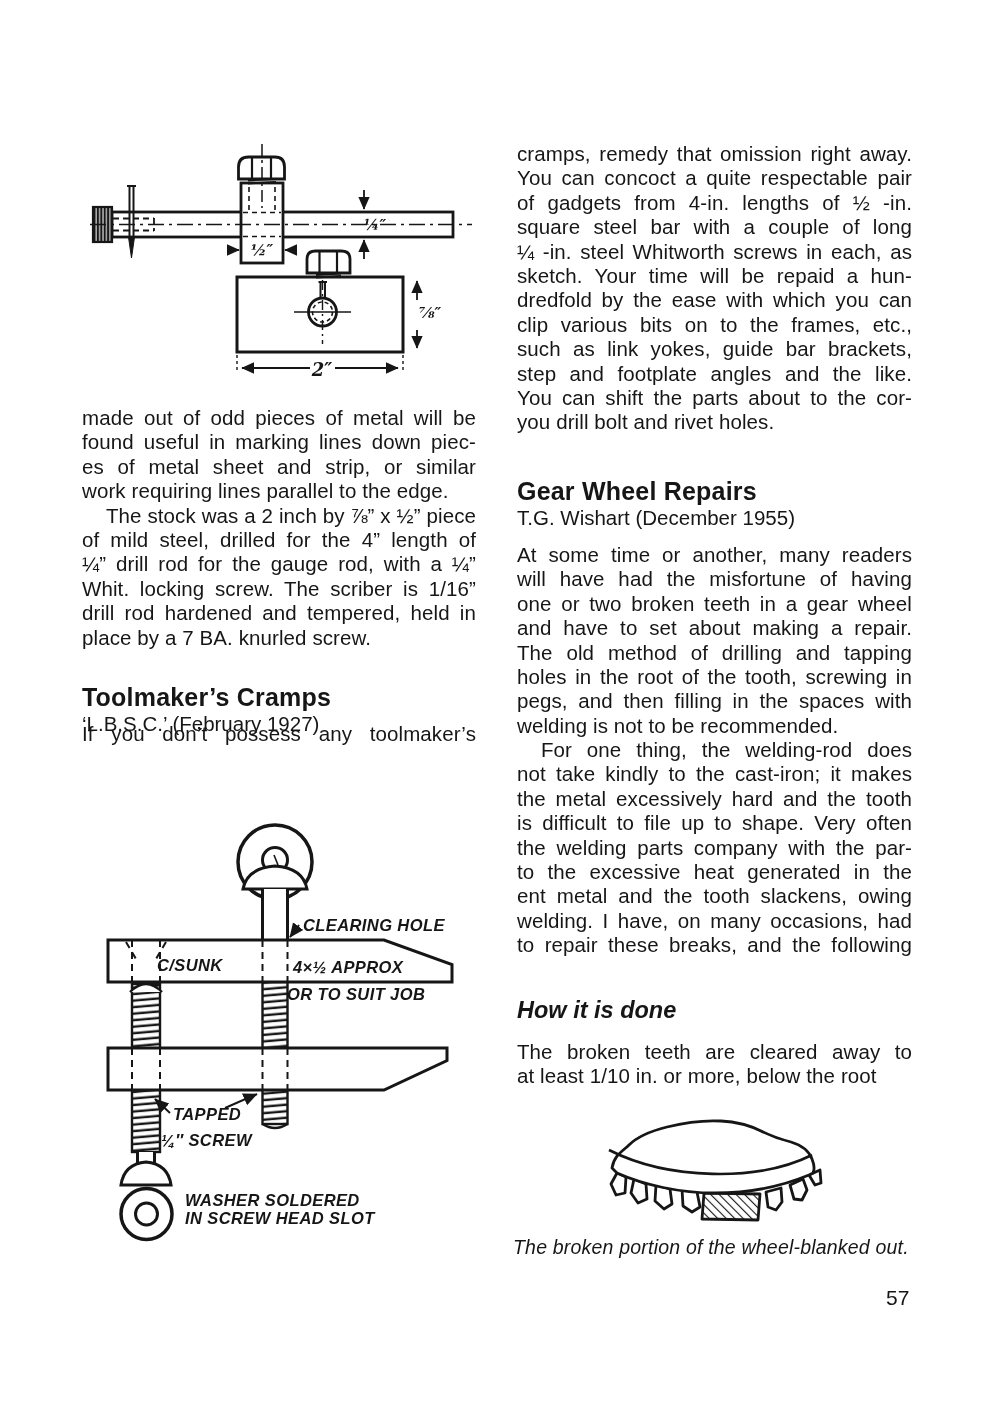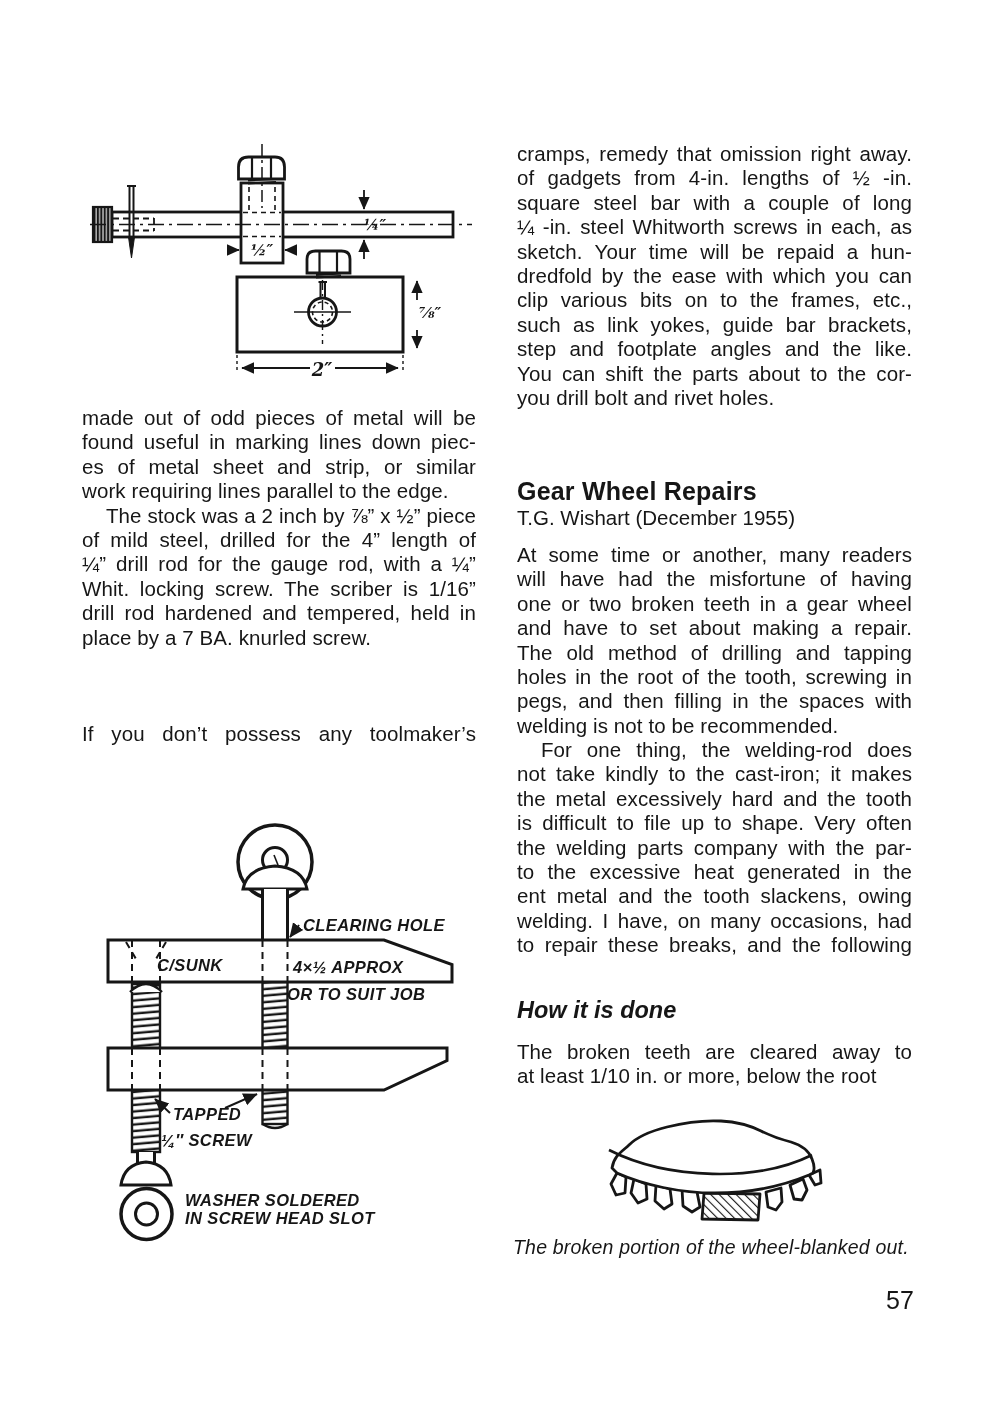--- a/index.html
+++ b/index.html
@@ -7,21 +7,21 @@
         font-family:"Liberation Sans",sans-serif;color:#161616;overflow:hidden;}
   .abs{position:absolute;}
   .bodytext{font-size:20.5px;line-height:24.4px;letter-spacing:0.1px;}
   .tl{text-align:justify;text-align-last:justify;}
   .tl-last{text-align-last:left;}
   .tl-indent{text-indent:24px;}
   .heading{font-size:25px;font-weight:bold;line-height:28px;letter-spacing:0.2px;}
   .byline{font-size:20.5px;line-height:25px;}
   .subheading{font-size:23.5px;font-weight:bold;font-style:italic;line-height:30px;}
   .caption{font-size:19.5px;font-style:italic;white-space:nowrap;letter-spacing:0.2px;margin-top:14px;}
-  .pagenum{font-size:25px;}
+  .pagenum{font-size:21px;}
   svg{display:block;}
   .fl{font-family:"Liberation Sans",sans-serif;font-style:italic;font-weight:bold;
       font-size:16.5px;letter-spacing:0.4px;fill:#161616;}
   .dl{font-family:"DejaVu Serif",serif;font-style:italic;font-weight:bold;
       font-size:15px;fill:#161616;}
   .dl2{font-family:"DejaVu Serif",serif;font-style:italic;font-weight:bold;
       font-size:18px;fill:#161616;}
 </style>
 </head>
 <body>
@@ -130,20 +130,24 @@
     </div>
   <div class="abs bodytext" style="left:82px;top:503.6px;width:394px;">
       <div class="tl tl-indent">The stock was a 2 inch by ⅞” x ½” piece</div>
       <div class="tl">of mild steel, drilled for the 4” length of</div>
       <div class="tl">¼” drill rod for the gauge rod, with a ¼”</div>
       <div class="tl">Whit. locking screw. The scriber is 1/16”</div>
       <div class="tl">drill rod hardened and tempered, held in</div>
       <div class="tl tl-last">place by a 7 BA. knurled screw.</div>
     </div>
 
+  <div class="abs" style="left:82px;top:683px;width:394px;">
+    <div class="heading">Toolmaker’s Cramps</div>
+    <div class="byline">‘L.B.S.C.’ (February 1927)</div>
+  </div>
 
   <div class="abs bodytext" style="left:82px;top:722px;width:394px;">
       <div class="tl">If you don’t possess any toolmaker’s</div>
     </div>
 
   <svg class="abs" style="left:75px;top:812px;" width="400" height="485" viewBox="0 0 400 485">
     <defs>
       <marker id="ah2" viewBox="0 0 10 10" refX="8.5" refY="5" markerWidth="8" markerHeight="8" orient="auto">
         <path d="M0,1 L9,5 L0,9 Z" fill="#161616"></path>
       </marker>
@@ -208,20 +212,21 @@
     <text x="218" y="161" class="fl">4×½ APPROX</text>
     <text x="212" y="188" class="fl">OR TO SUIT JOB</text>
     <text x="98" y="308" class="fl">TAPPED</text>
     <text x="86" y="334" class="fl">¼″ SCREW</text>
     <text x="110" y="394" class="fl">WASHER SOLDERED</text>
     <text x="110" y="412" class="fl">IN SCREW HEAD SLOT</text>
   </svg>
 
   <div class="abs bodytext" style="left:517px;top:142px;width:395px;">
       <div class="tl">cramps, remedy that omission right away.</div>
+      <div class="tl">You can concoct a quite respectable pair</div>
       <div class="tl">of gadgets from 4-in. lengths of ½ -in.</div>
       <div class="tl">square steel bar with a couple of long</div>
       <div class="tl">¼ -in. steel Whitworth screws in each, as</div>
       <div class="tl">sketch. Your time will be repaid a hun-</div>
       <div class="tl">dredfold by the ease with which you can</div>
       <div class="tl">clip various bits on to the frames, etc.,</div>
       <div class="tl">such as link yokes, guide bar brackets,</div>
       <div class="tl">step and footplate angles and the like.</div>
       <div class="tl">You can shift the parts about to the cor-</div>
       <div class="tl tl-last">you drill bolt and rivet holes.</div>

